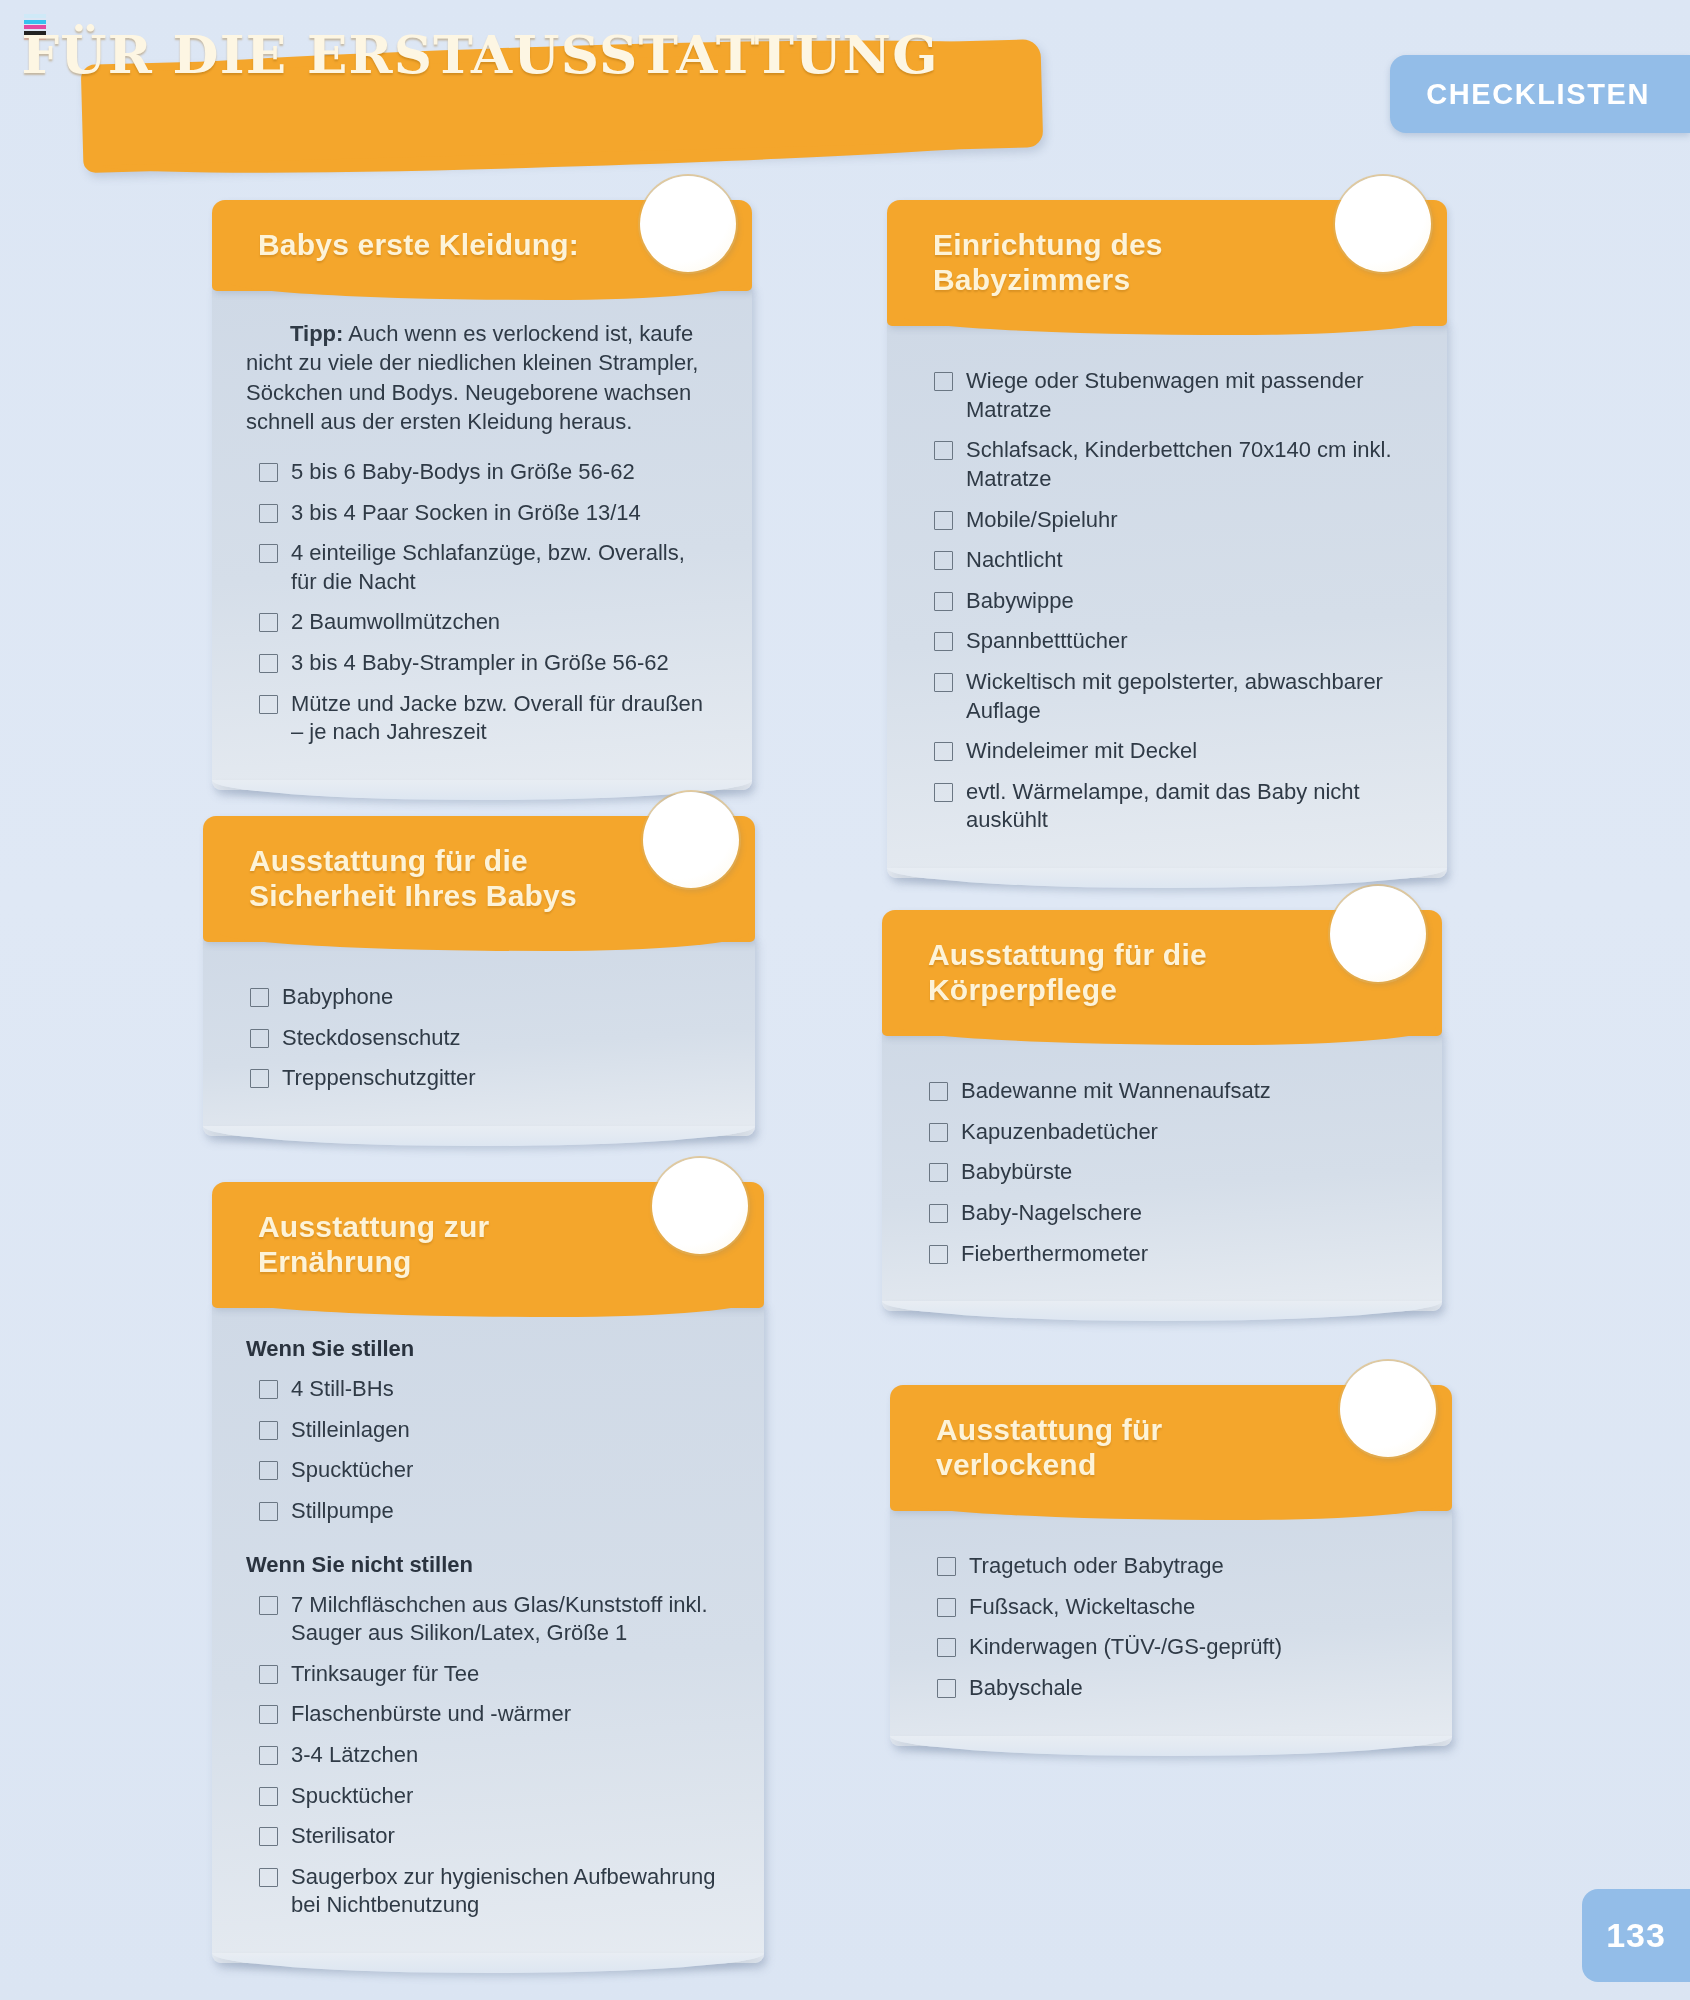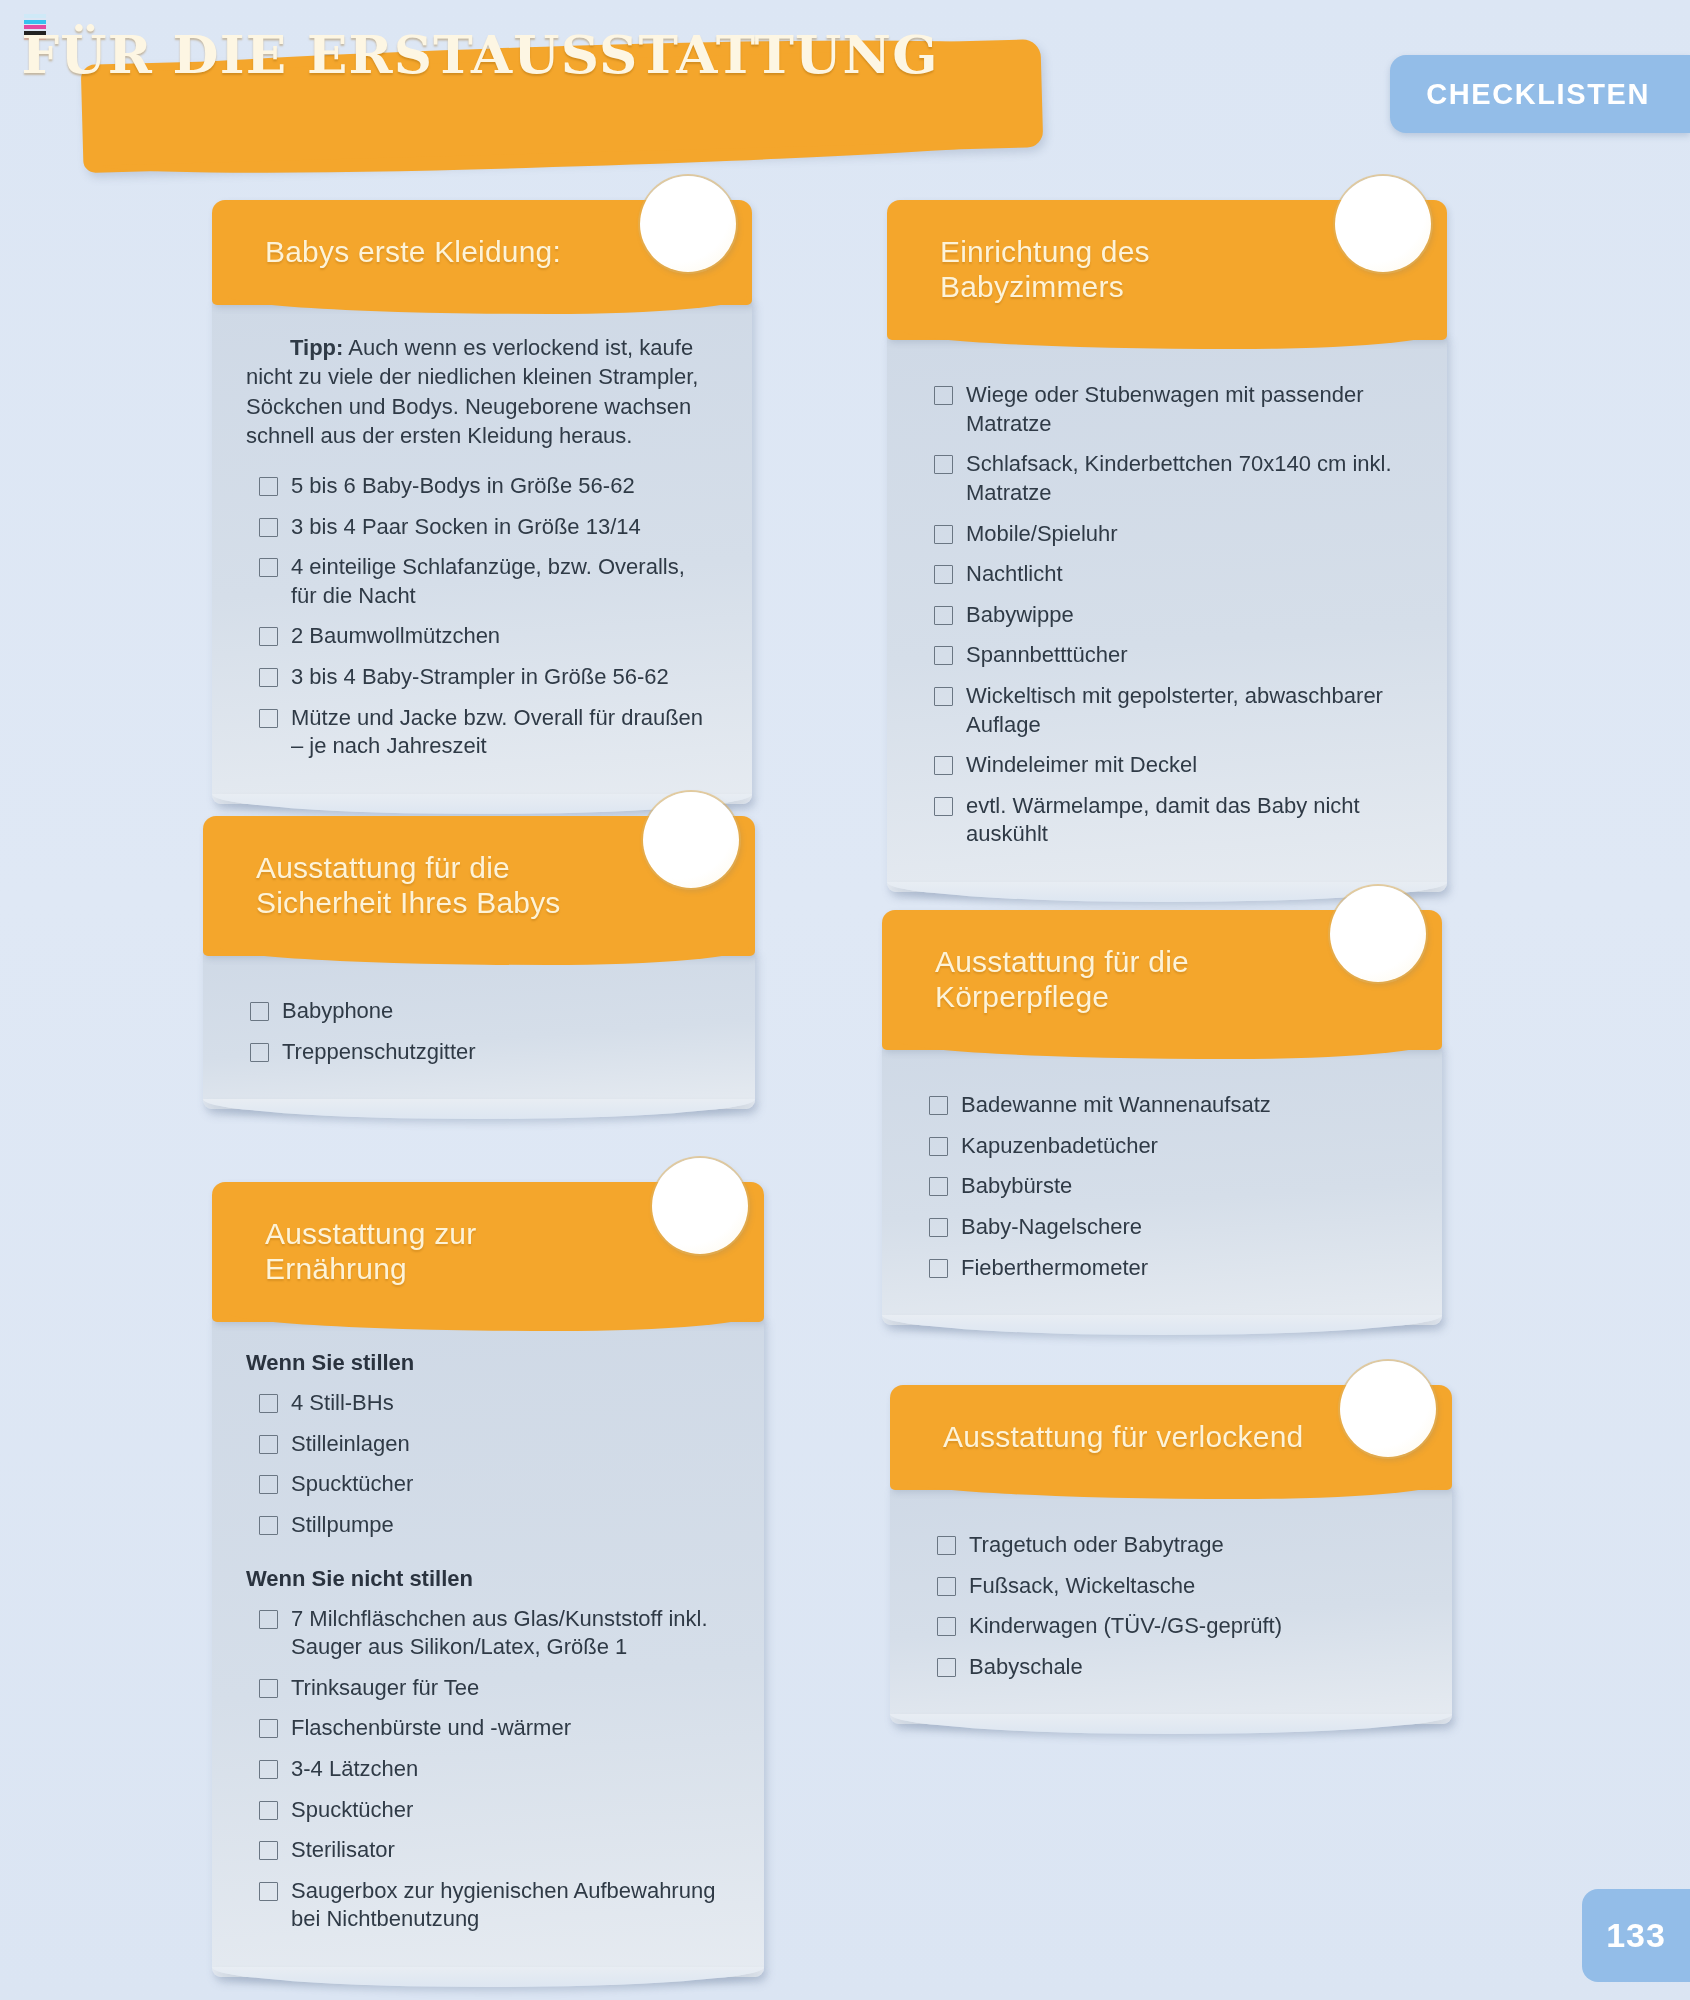--- a/index.html
+++ b/index.html
@@ -83,21 +83,21 @@
     box-shadow:2px 3px 6px rgba(90,110,140,.20);
     z-index:4;
   }
   .card-head::after{
     content:"";position:absolute;left:3%;right:1%;bottom:-9px;height:18px;
     background:#f4a62c;
     border-radius:0 0 38% 62%/0 0 100% 100%;
     z-index:-1;
   }
   .card-head h2{
-    margin:13px;font-size:30px;line-height:1.17;font-weight:400;
+    margin:6px;font-size:30px;line-height:1.17;font-weight:700;
     color:#fdf3d8;letter-spacing:.2px;
     text-shadow:0 2px 2px rgba(150,95,10,.28);
   }
   .head-dot{
     position:absolute;right:16px;top:-24px;
     width:96px;height:96px;border-radius:50%;
     background:radial-gradient(circle at 38% 34%,#ffffff 62%,#fdf7e6 100%);
     box-shadow:0 0 0 2px rgba(226,178,92,.55), 2px 3px 6px rgba(90,110,140,.20);
     z-index:6;
   }
@@ -262,20 +262,24 @@
       <span class="head-dot"></span>
     </div>
     <div class="card-body">
       <ul class="check-list">
         <li>
             <span class="cbox"></span>
             <span class="cl-text">Babyphone</span>
           </li>
         <li>
             <span class="cbox"></span>
+            <span class="cl-text">Steckdosenschutz</span>
+          </li>
+        <li>
+            <span class="cbox"></span>
             <span class="cl-text">Treppenschutzgitter</span>
           </li>
       </ul>
     </div>
   </div>
 
   <div class="card" id="card-koerperpflege">
     <div class="card-head">
       <h2>Ausstattung für die Körperpflege</h2>
       <span class="head-dot"></span>

